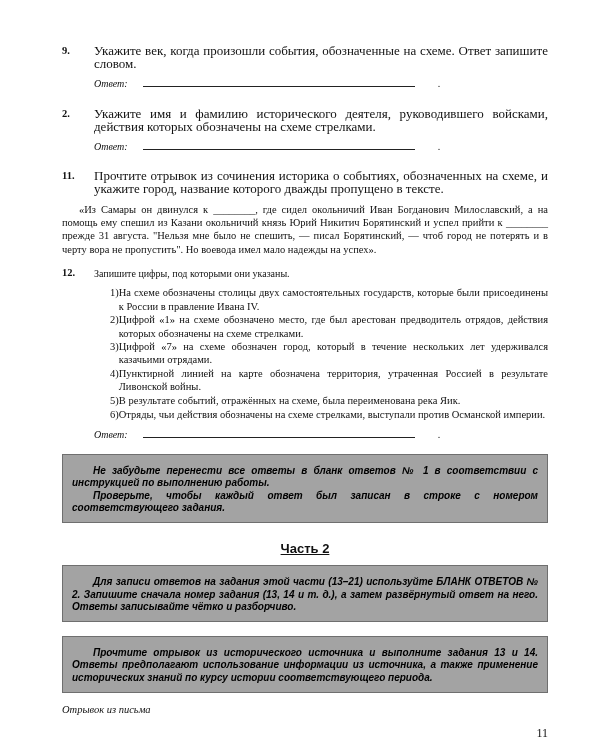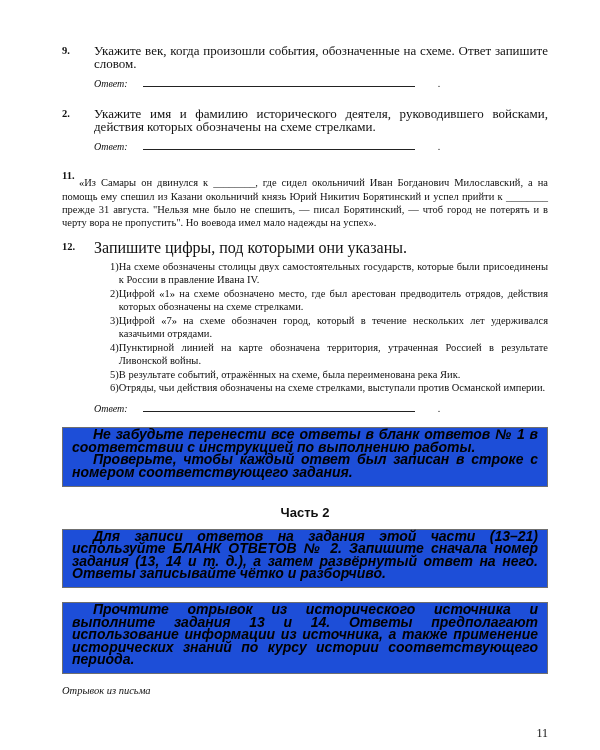--- a/index.html
+++ b/index.html
@@ -43,21 +43,21 @@
   }
   .q-text {
     font-size: 13px;
     line-height: 13.2px;
     text-align: justify;
     text-justify: inter-word;
     margin: 0;
     hyphens: auto;
   }
   .q-sub {
-    font-size: 16px;
+    font-size: 10px;
     line-height: 13.2px;
     margin: 1px 0 0 0;
     text-align: left;
   }
 
   
   .answer-row {
     display: flex;
     align-items: baseline;
     margin-top: 7px;
@@ -117,27 +117,27 @@
     flex: 1 1 auto;
     text-align: justify;
     text-justify: inter-word;
     hyphens: auto;
     min-width: 0;
   }
 
   
   .note-box {
     border: 1px solid #6f6f6f;
-    background: #1d4ed8;
+    background: #a3a3a3;
     box-sizing: border-box;
-    padding: 0 9px 7px 9px;
+    padding: 10px 9px 7px 9px;
     font-family: "Liberation Sans", "DejaVu Sans", sans-serif;
     font-weight: bold;
     font-style: italic;
-    font-size: 14px;
+    font-size: 10px;
     line-height: 12.6px;
     text-align: justify;
     text-justify: inter-word;
     color: #000;
   }
   .note-box p {
     margin: 0;
     text-align: justify;
   }
   .note-box p.indent {
@@ -145,20 +145,21 @@
   }
 
   
   .part-heading {
     text-align: center;
     font-family: "Liberation Sans", "DejaVu Sans", sans-serif;
     font-weight: bold;
     font-size: 13px;
     line-height: 16px;
     margin: 0;
+    text-decoration: underline;
   }
 
   
   .source-heading {
     text-align: left;
     font-style: italic;
     font-size: 10.5px;
     line-height: 13.2px;
     margin: 0;
   }
@@ -208,20 +209,21 @@
     <span class="answer-label">Ответ:</span>
     <span class="answer-rule"></span>
     <span class="answer-dot">.</span>
   </div>
 
   <div class="sp-16"></div>
 
   <div class="question">
     <div class="q-num">11.</div>
     <div class="q-body">
+      <p class="q-text">Прочтите отрывок из сочинения историка о событиях, обозначенных на схеме, и укажите город, название которого дважды пропущено в тексте.</p>
       <p class="passage passage-full">«Из Самары он двинулся к ________, где сидел окольничий Иван Богданович Милославский, а на помощь ему спешил из Казани окольничий князь Юрий Никитич Борятинский и успел прийти к ________ прежде 31 августа. "Нельзя мне было не спешить, — писал Борятинский, — чтоб город не потерять и в черту вора не пропустить". Но воевода имел мало надежды на успех».</p>
     </div>
   </div>
 
   <div class="sp-10"></div>
 
   <div class="question">
     <div class="q-num">12.</div>
     <div class="q-body">
       <p class="q-sub">Запишите цифры, под которыми они указаны.</p>

